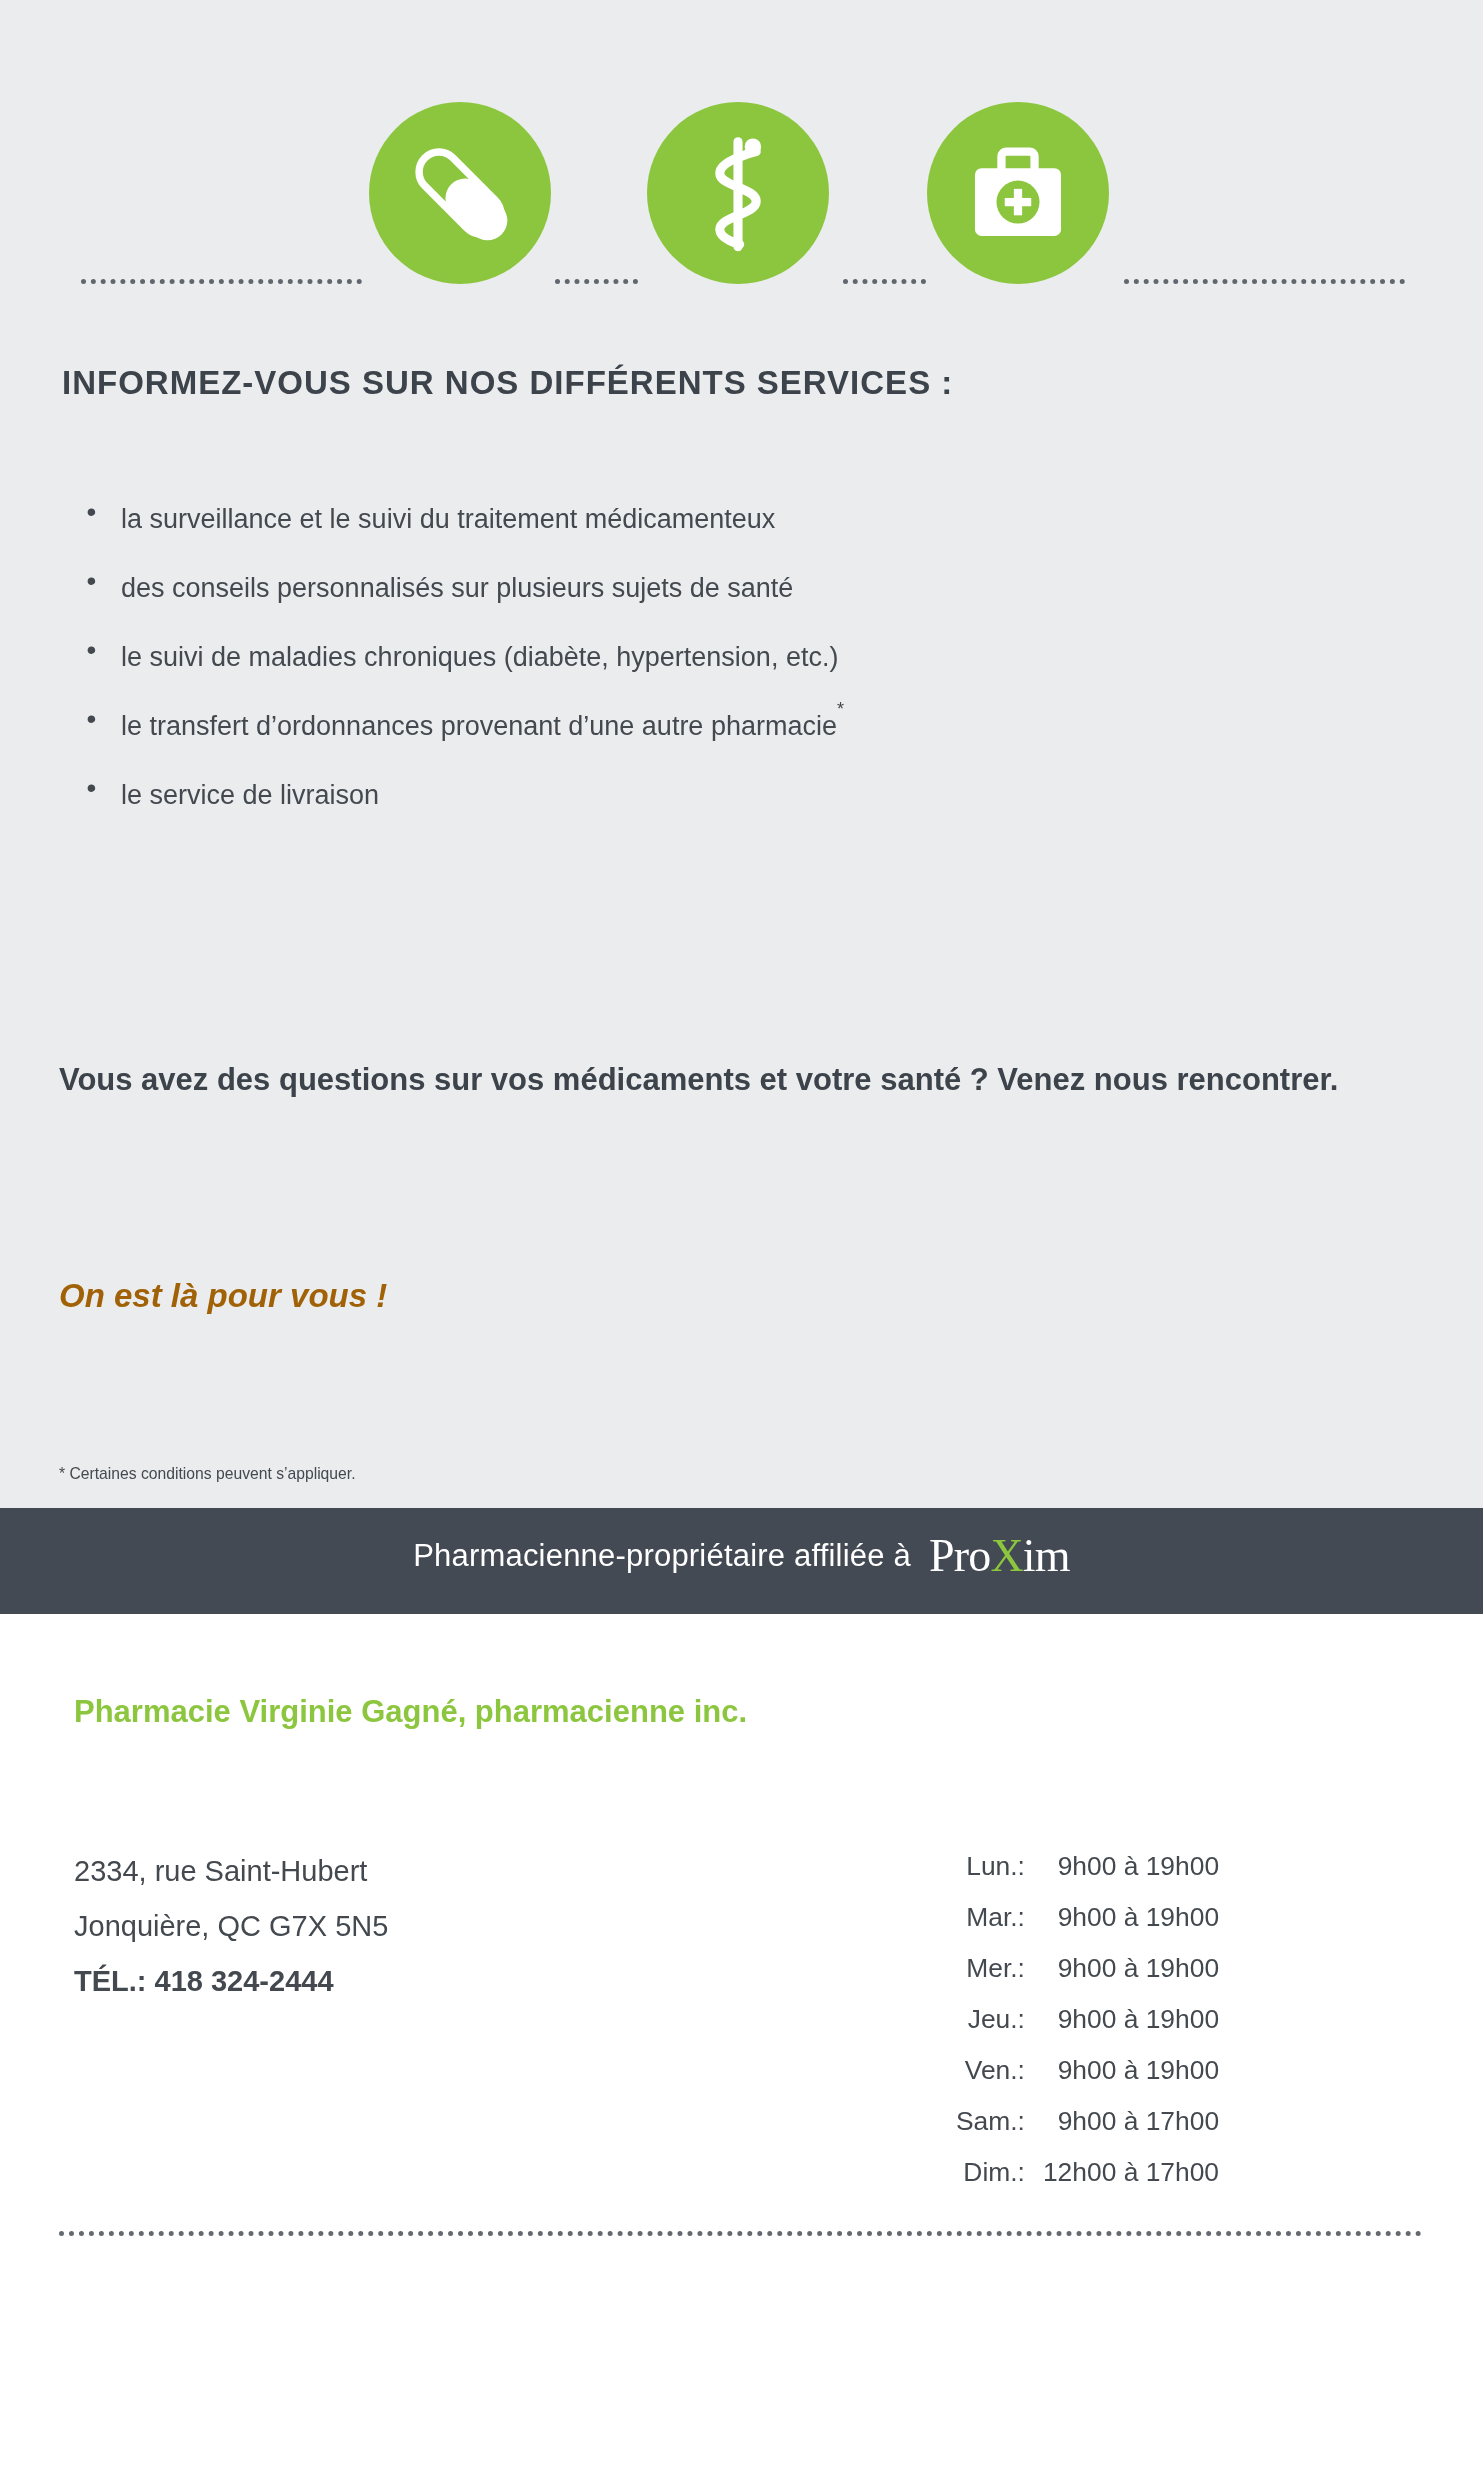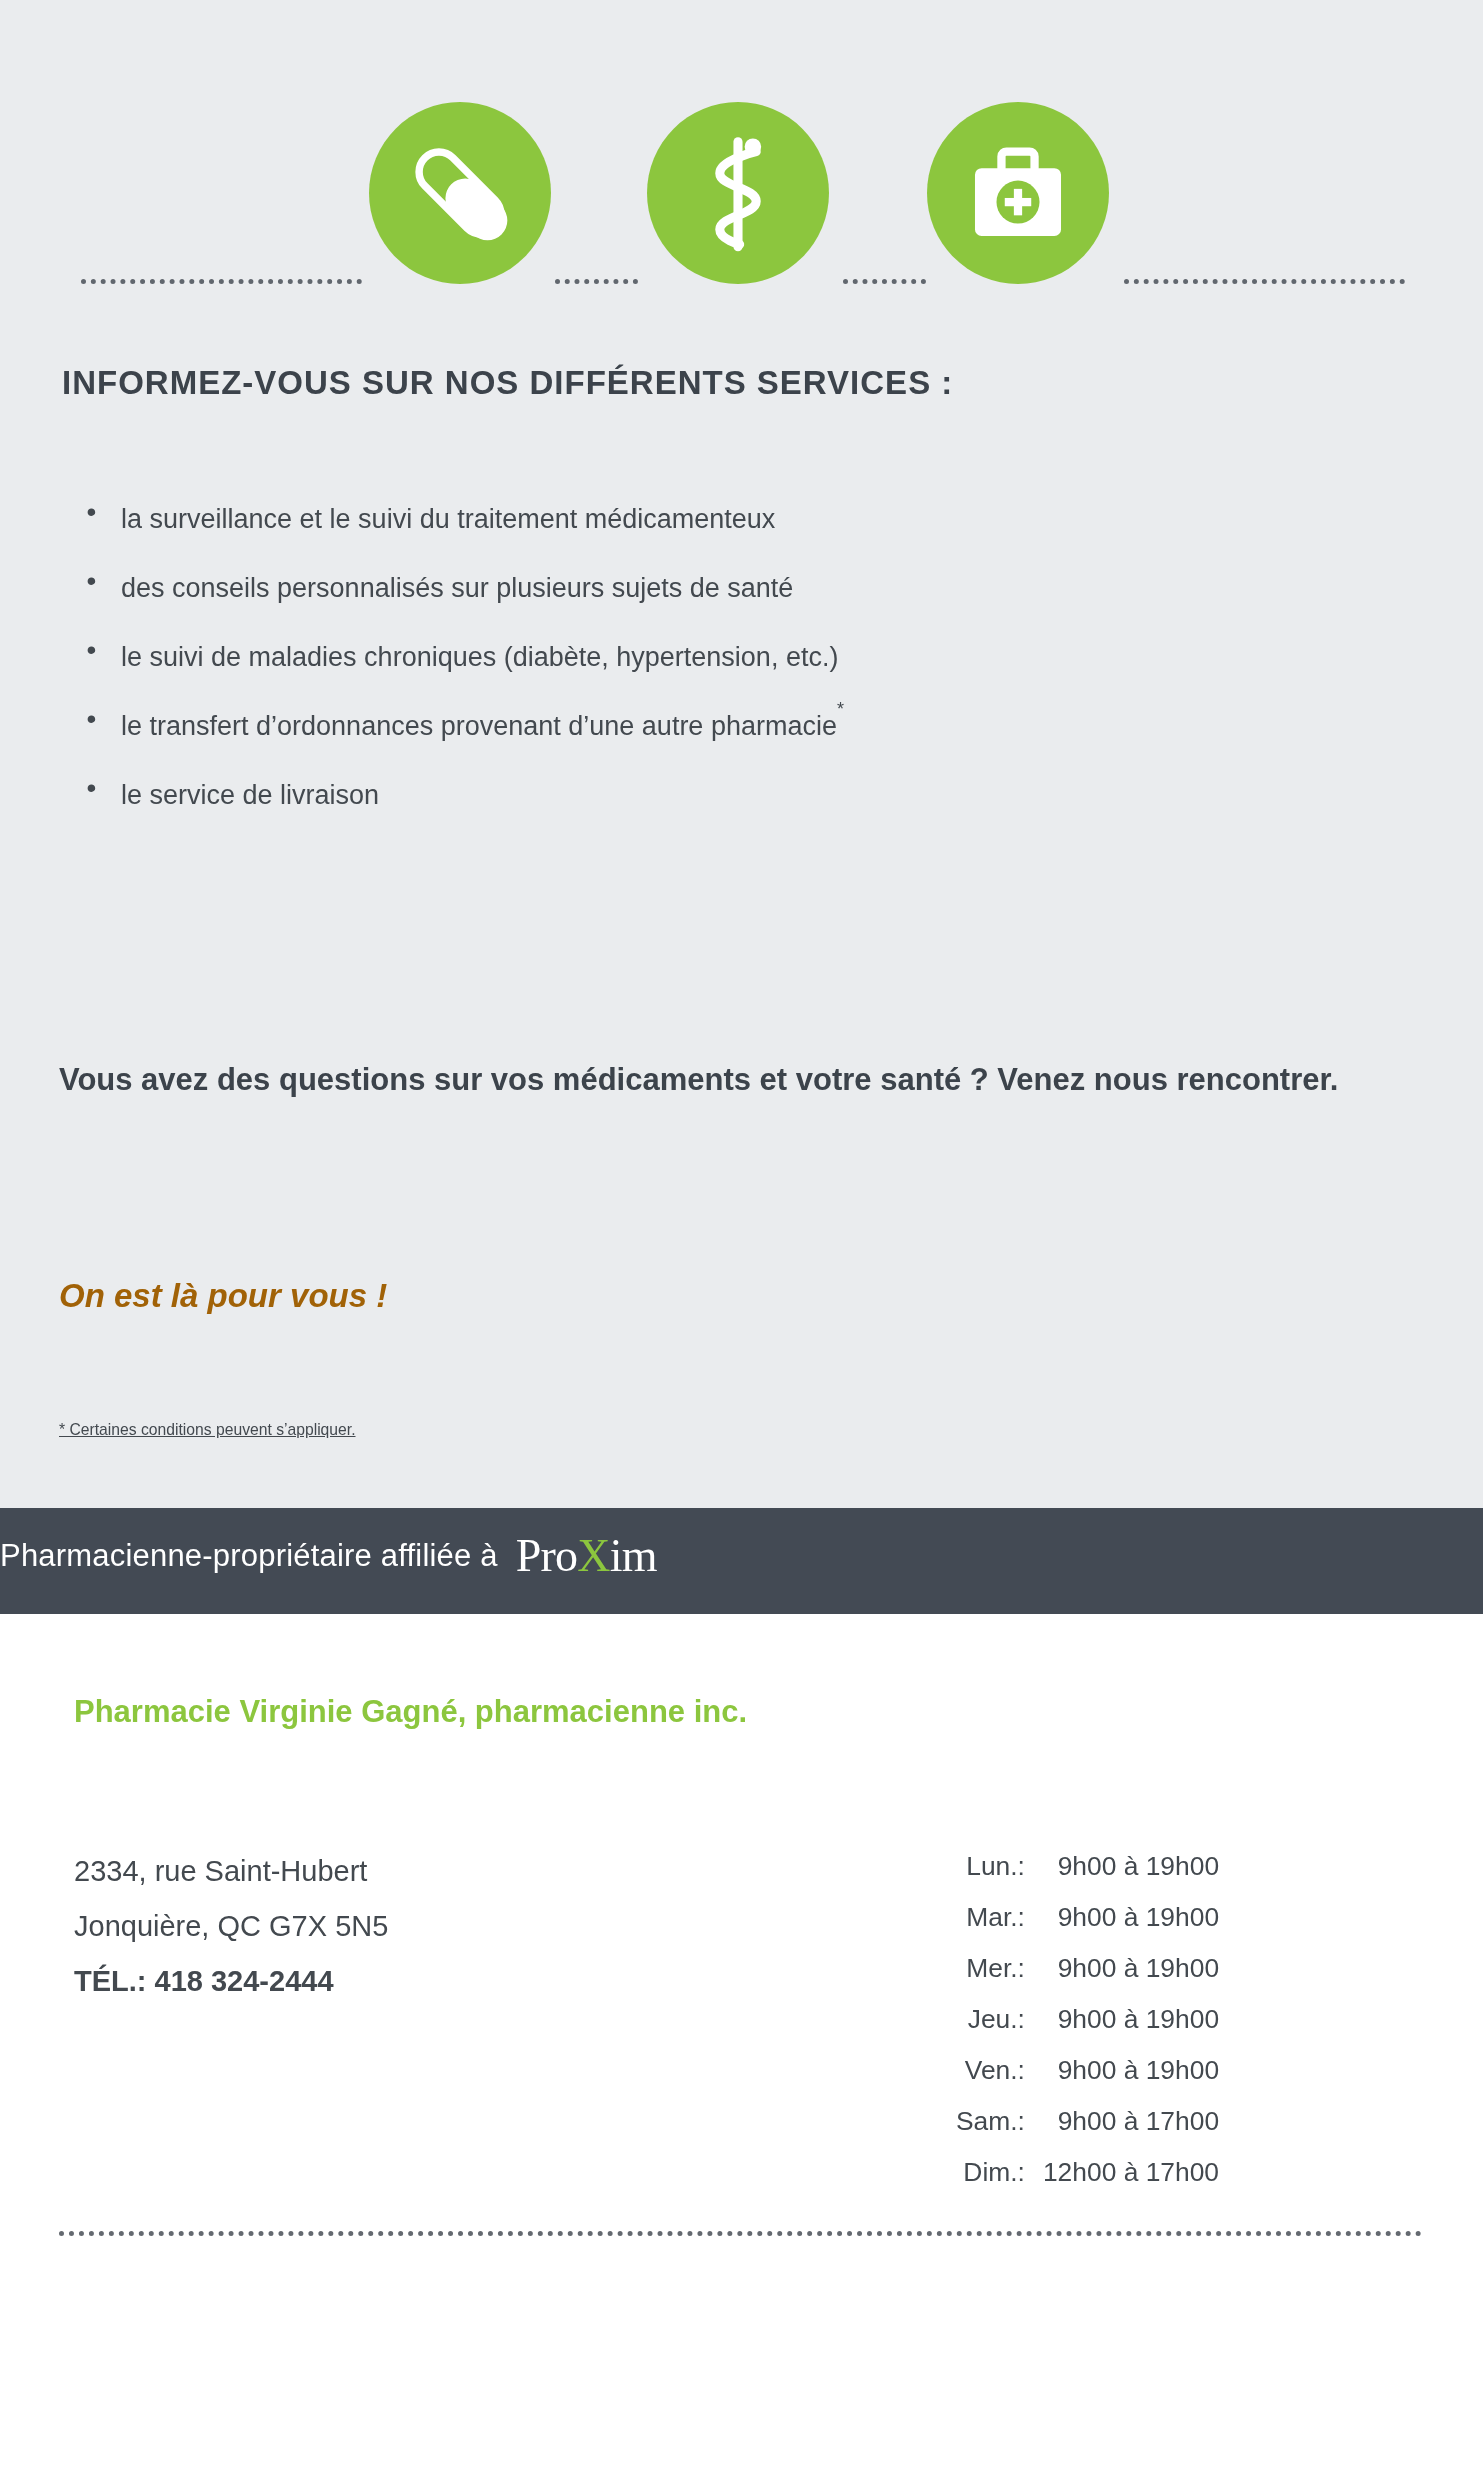--- a/index.html
+++ b/index.html
@@ -123,40 +123,40 @@
     left: 59px;
     top: 1277px;
     font-size: 33px;
     font-weight: bold;
     font-style: italic;
     color: #a16207;
   }
   .footnote {
     position: absolute;
     left: 59px;
-    top: 1421px;
+    top: 1465px;
     font-size: 15.7px;
     color: #43494f;
-    text-decoration: underline;
   }
 
   
   .dark-band {
     position: absolute;
     left: 0;
     top: 1508px;
     width: 1483px;
     height: 106px;
     background: #434a54;
   }
   .band-text {
     position: absolute;
     left: 0;
     top: 1533px;
     width: 1483px;
+    text-align: center;
     font-size: 31px;
     color: #ffffff;
     letter-spacing: 0.2px;
   }
   .band-inner {
     display: inline-flex;
     align-items: center;
     gap: 18px;
   }
   .proxim-logo {

